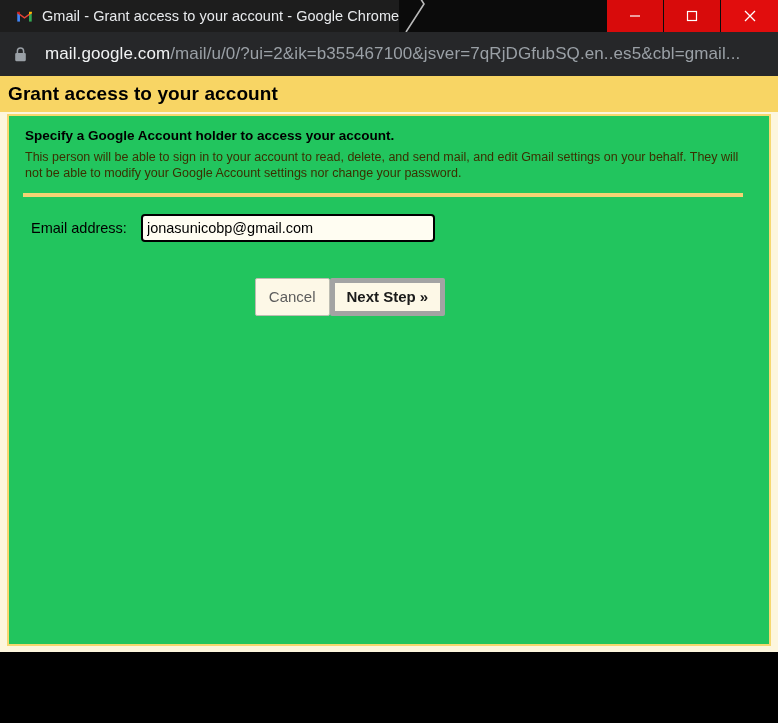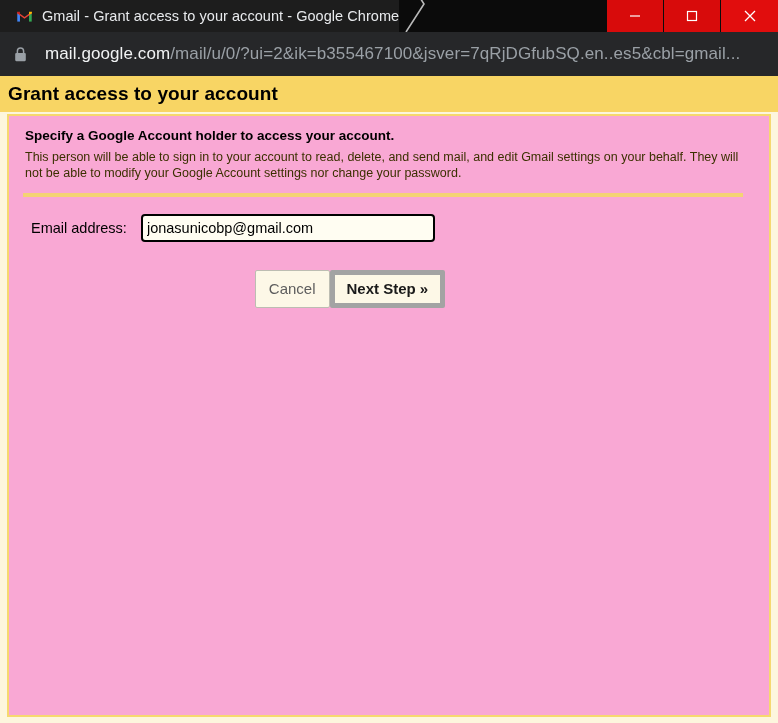--- a/index.html
+++ b/index.html
@@ -101,21 +101,21 @@
     font-size: 17px;
     white-space: nowrap;
     overflow: hidden;
     letter-spacing: 0.1px;
   }
   .url-domain { color: #f1f3f4; }
   .url-path { color: #9aa0a6; }
 
   
   .page {
-    height: 647px;
+    height: 576px;
     background: #fdf6dd;
     position: relative;
     overflow: hidden;
   }
   .page-header {
     height: 36px;
     background: #f8d564;
     display: flex;
     align-items: center;
     padding-left: 8px;
@@ -127,21 +127,21 @@
     color: #000;
     letter-spacing: 0.1px;
   }
   .content-panel {
     position: absolute;
     left: 7px;
     right: 7px;
     top: 38px;
     bottom: 6px;
     border: 2px solid #f6d86f;
-    background: #f9a8d4;
+    background: #22c55e;
     box-sizing: border-box;
     padding: 11px 12px 0 0;
   }
   .intro-heading {
     font-size: 13.5px;
     font-weight: bold;
     color: #000;
     padding: 0 16px;
     line-height: 18px;
   }
@@ -178,21 +178,21 @@
     font-size: 14.5px;
     color: #000;
     padding: 0 4px;
     box-sizing: border-box;
     outline: none;
     border-radius: 4px;
   }
   .button-row {
     display: flex;
     justify-content: center;
-    margin-top: 28px;
+    margin-top: 36px;
     padding-right: 66px;
     gap: 0;
   }
   .btn {
     font-family: "Liberation Sans", sans-serif;
     background: #fdf8e7;
     border-radius: 2px;
     cursor: default;
     box-sizing: border-box;
   }

